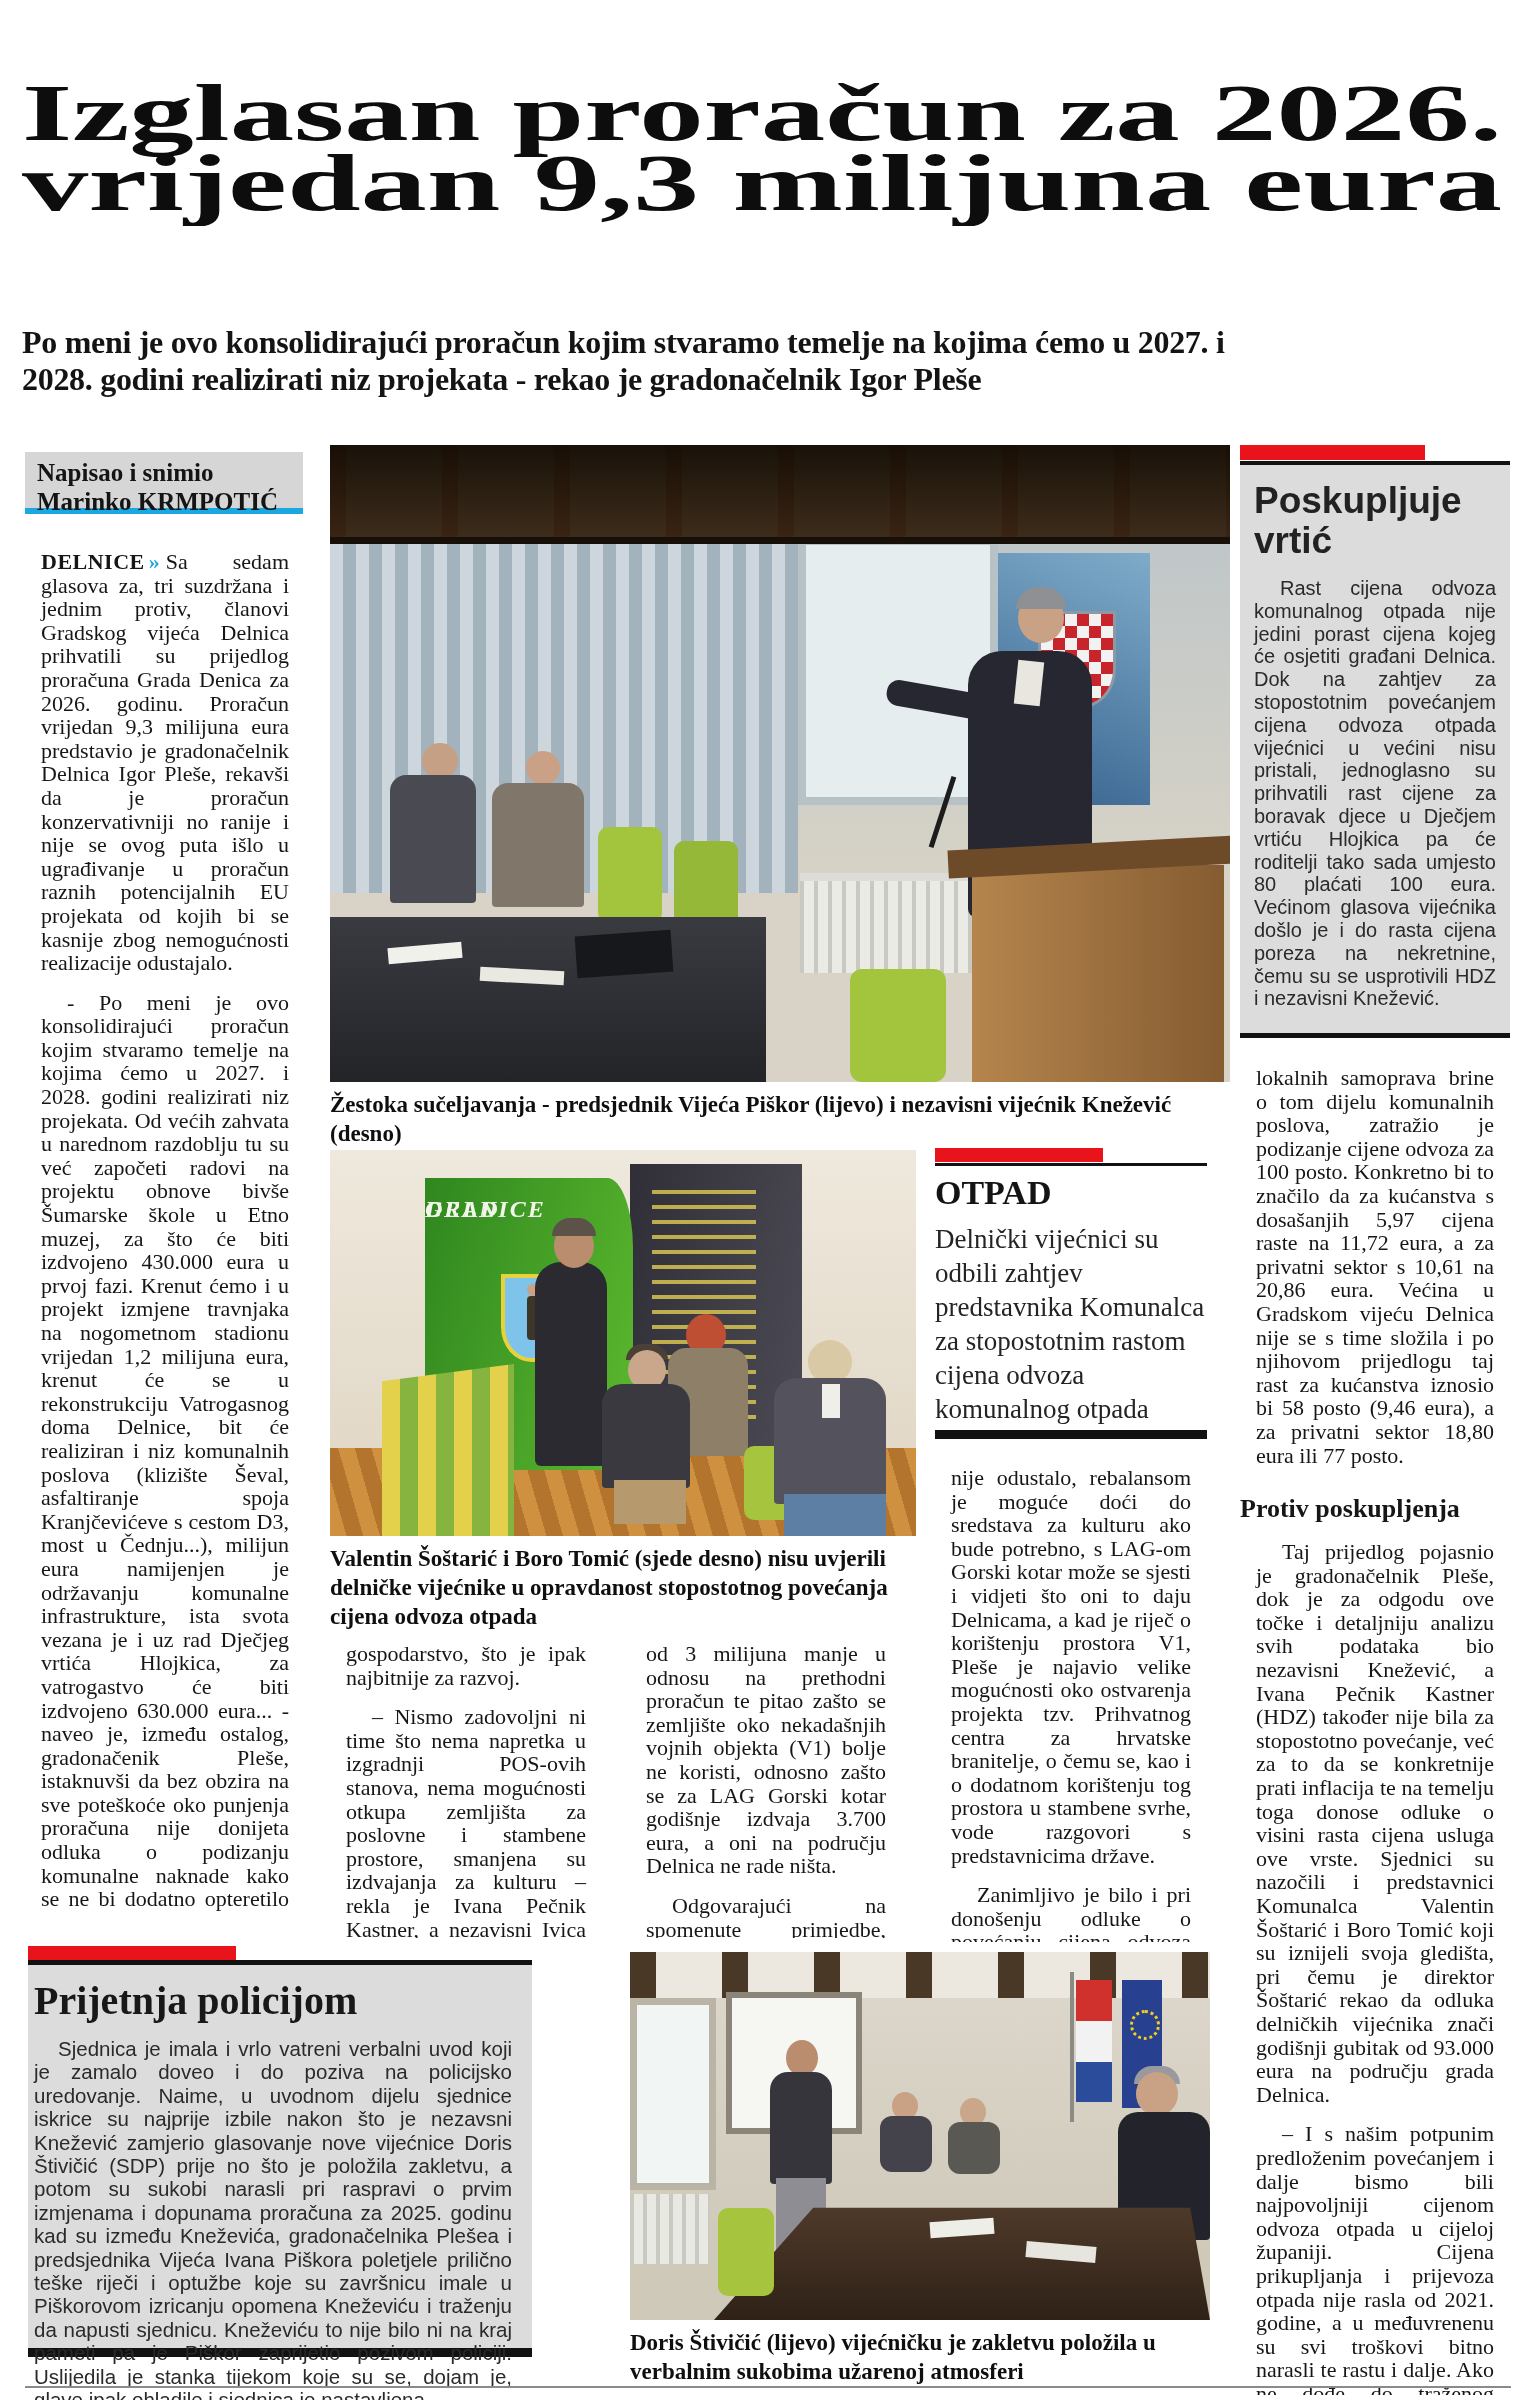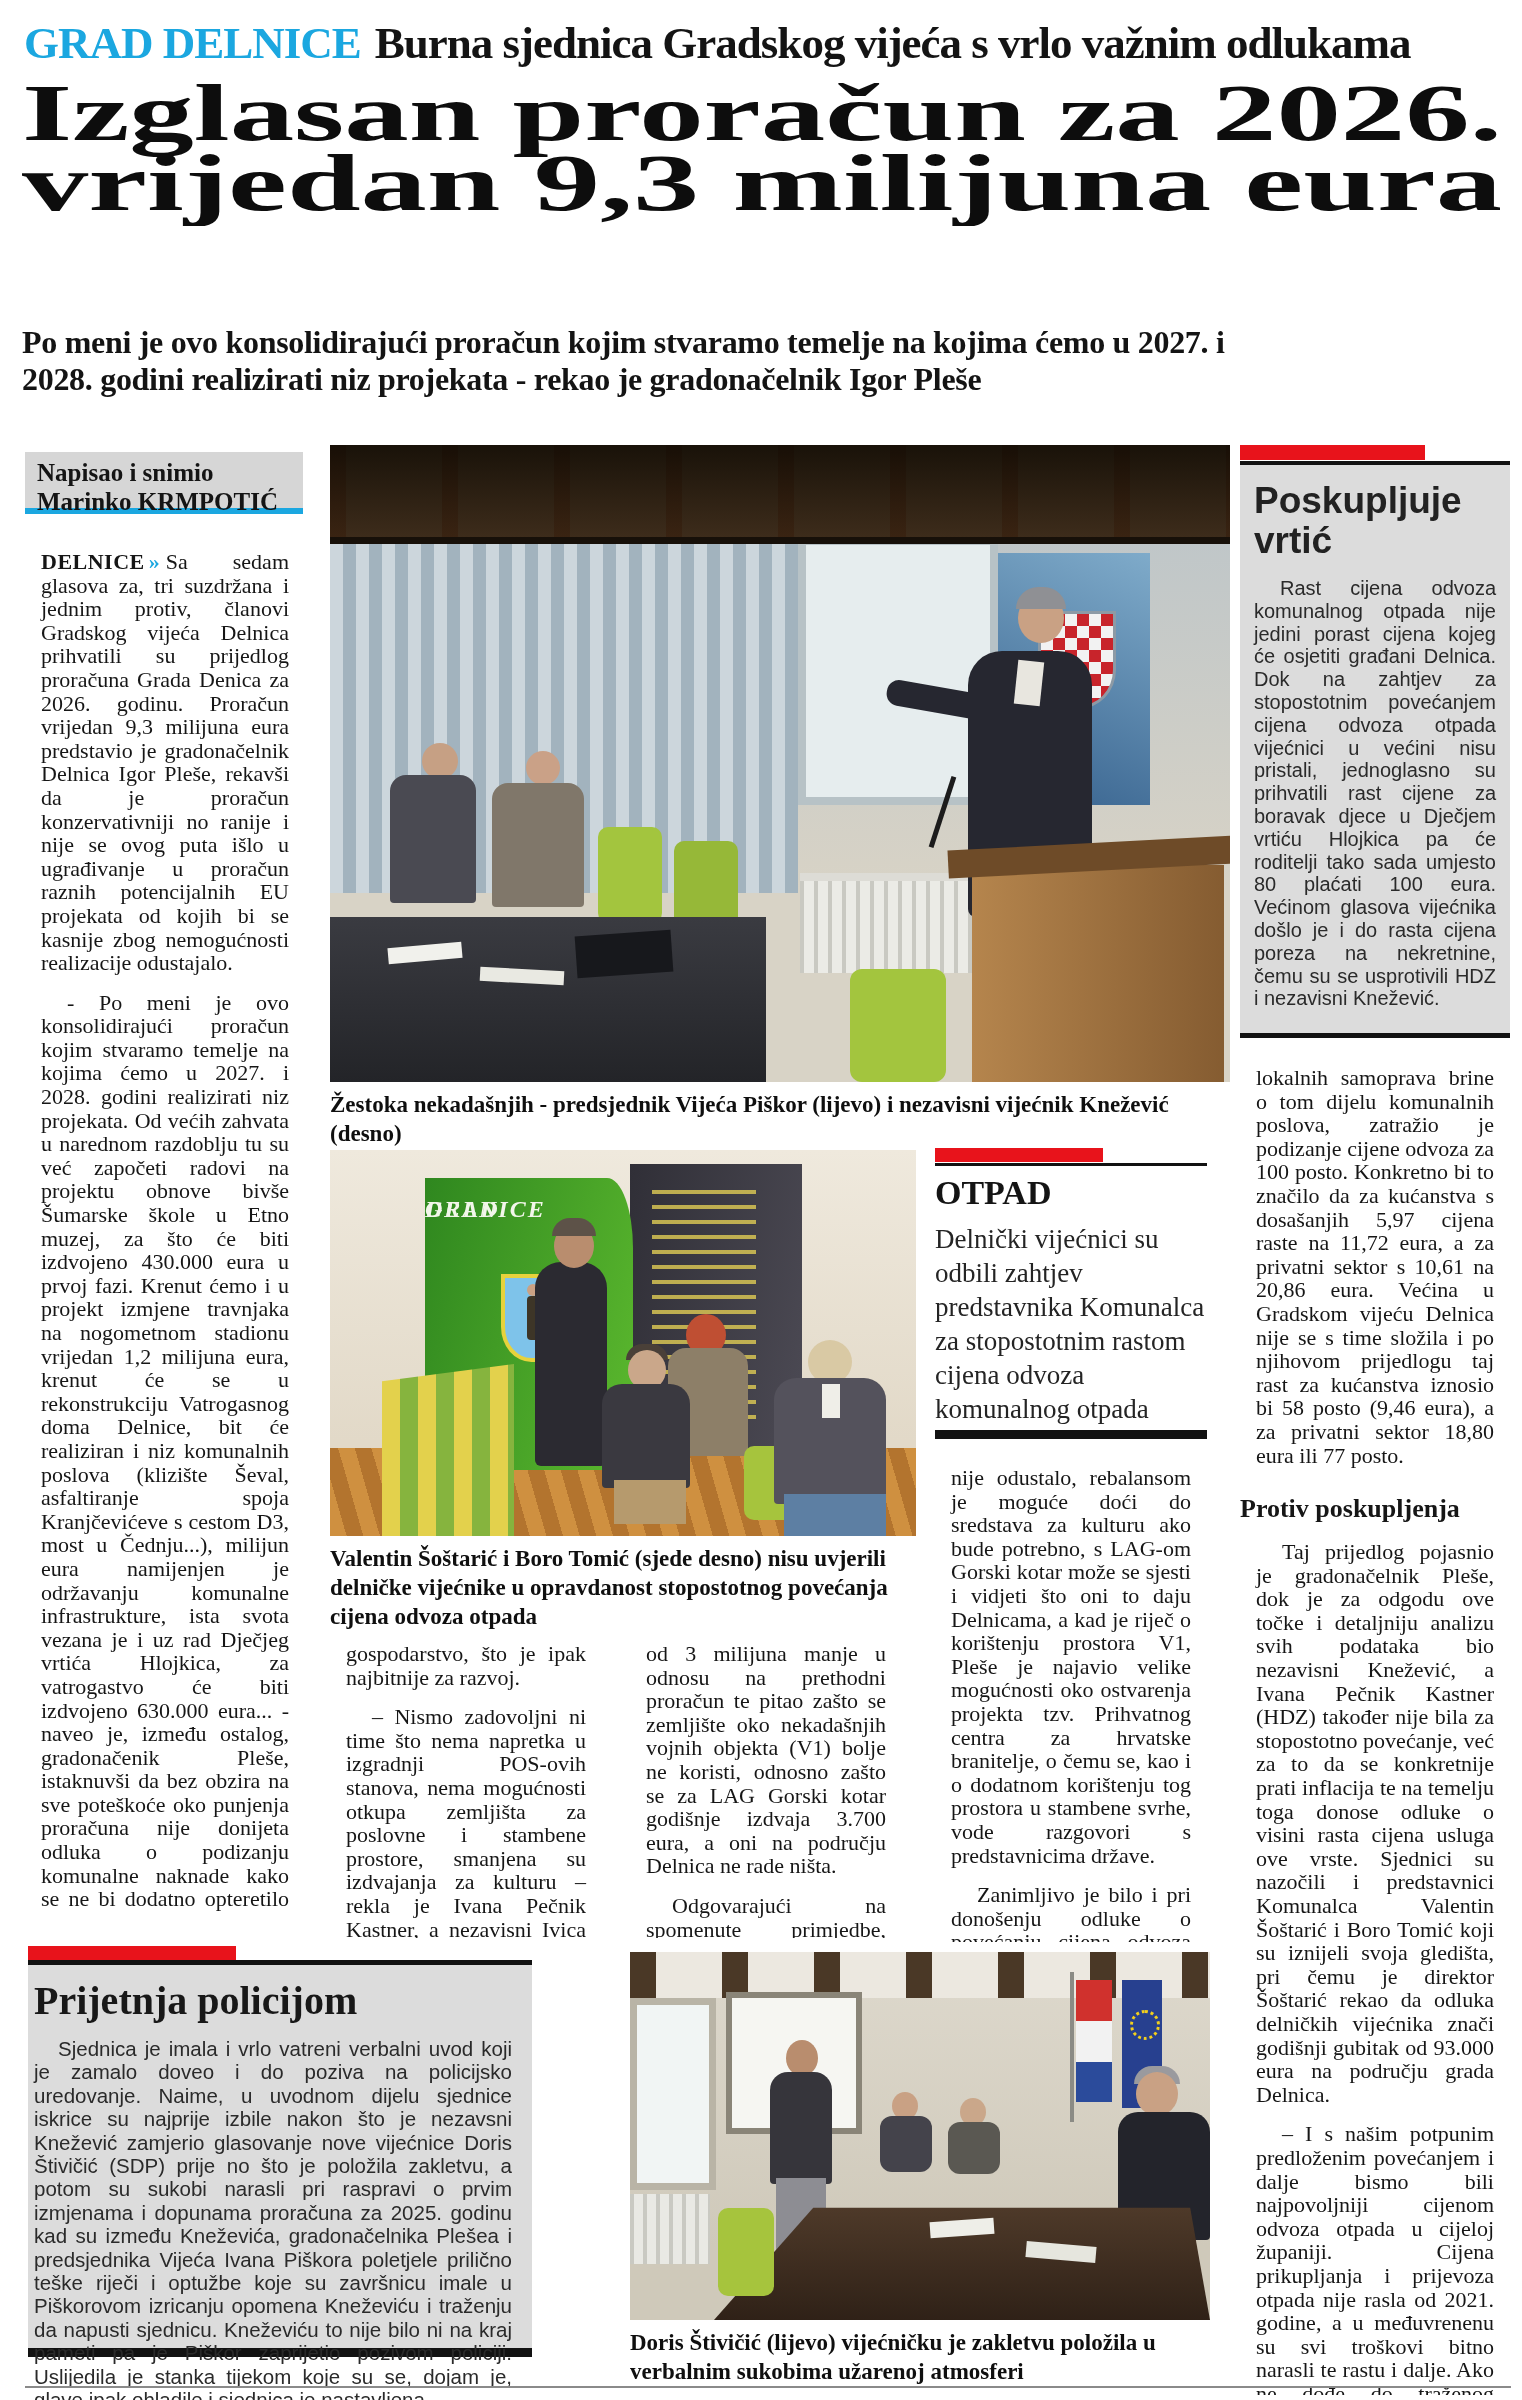--- a/index.html
+++ b/index.html
@@ -142,23 +142,20 @@
   .p3-sit-hair{left:504px;top:114px;width:46px;height:18px;background:#9a9a9e;border-radius:20px 20px 0 0;}
   .p3-sit-body{left:488px;top:160px;width:92px;height:128px;background:#23242b;border-radius:20px 20px 4px 4px;}
   .p3-radiator{left:0;top:242px;width:80px;height:70px;
      background:repeating-linear-gradient(90deg,#c9c9c2 0 4px,#e9e9e4 4px 13px);}
 </style>
 </head>
 <body>
 
 <div class="page">
 
-  <div class="kicker">
-    <span class="tag">GRAD DELNICE</span><span>Burna sjednica Gradskog vijeća s vrlo važnim odlukama</span>
-  </div>
 
   <svg class="headline-svg" width="1490" height="150">
     <text x="2" y="64" font-size="80" textLength="1480" lengthAdjust="spacingAndGlyphs">Izglasan proračun za 2026.</text>
     <text x="2" y="134" font-size="80" textLength="1480" lengthAdjust="spacingAndGlyphs">vrijedan 9,3 milijuna eura</text>
   </svg>
 
   <div class="deck">Po meni je ovo konsolidirajući proračun kojim stvaramo temelje na kojima ćemo u 2027. i 2028. godini realizirati niz projekata - rekao je gradonačelnik Igor Pleše</div>
 
   <div class="byline">
     <div>Napisao i snimio</div>
@@ -193,21 +190,21 @@
     <div class="p1-sp-arm"></div>
     <div class="p1-sp-body"></div>
     <div class="p1-sp-shirt"></div>
     <div class="p1-sp-head head"></div>
     <div class="p1-sp-hair"></div>
     <div class="p1-mic"></div>
     <div class="p1-lectern"></div>
     <div class="p1-lectop"></div>
     <div class="p1-chair3"></div>
   </div>
-  <div class="photocap" style="left:330px;top:1090px;width:900px;">Žestoka nekadašnjih - predsjednik Vijeća Piškor (lijevo) i nezavisni vijećnik Knežević (desno)</div>
+  <div class="photocap" style="left:330px;top:1090px;width:900px;">Žestoka sučeljavanja - predsjednik Vijeća Piškor (lijevo) i nezavisni vijećnik Knežević (desno)</div>
 
   <div class="redbar" style="left:1240px;top:445px;width:185px;height:15px;"></div>
   <div class="blackline" style="left:1240px;top:461px;width:270px;height:4px;"></div>
   <div class="graybox sidebox">
     <h2>Poskupljuje vrtić</h2>
     <div class="sbody">Rast cijena odvoza komunalnog otpada nije jedini porast cijena kojeg će osjetiti građani Delnica. Dok na zahtjev za stopostotnim povećanjem cijena odvoza otpada vijećnici u većini nisu pristali, jednoglasno su prihvatili rast cijene za boravak djece u Dječjem vrtiću Hlojkica pa će roditelji tako sada umjesto 80 plaćati 100 eura. Većinom glasova vijećnika došlo je i do rasta cijena poreza na nekretnine, čemu su se usprotivili HDZ i nezavisni Knežević.</div>
   </div>
 
   <div class="serifcol" style="left:1240px;top:1050px;width:270px;height:1345px;">
     <p>lokalnih samoprava brine o tom dijelu komunalnih poslova, zatražio je podizanje cijene odvoza za 100 posto. Konkretno bi to značilo da za kućanstva s dosašanjih 5,97 cijena raste na 11,72 eura, a za privatni sektor s 10,61 na 20,86 eura. Većina u Gradskom vijeću Delnica nije se s time složila i po njihovom prijedlogu taj rast za kućanstva iznosio bi 58 posto (9,46 eura), a za privatni sektor 18,80 eura ili 77 posto.</p>

